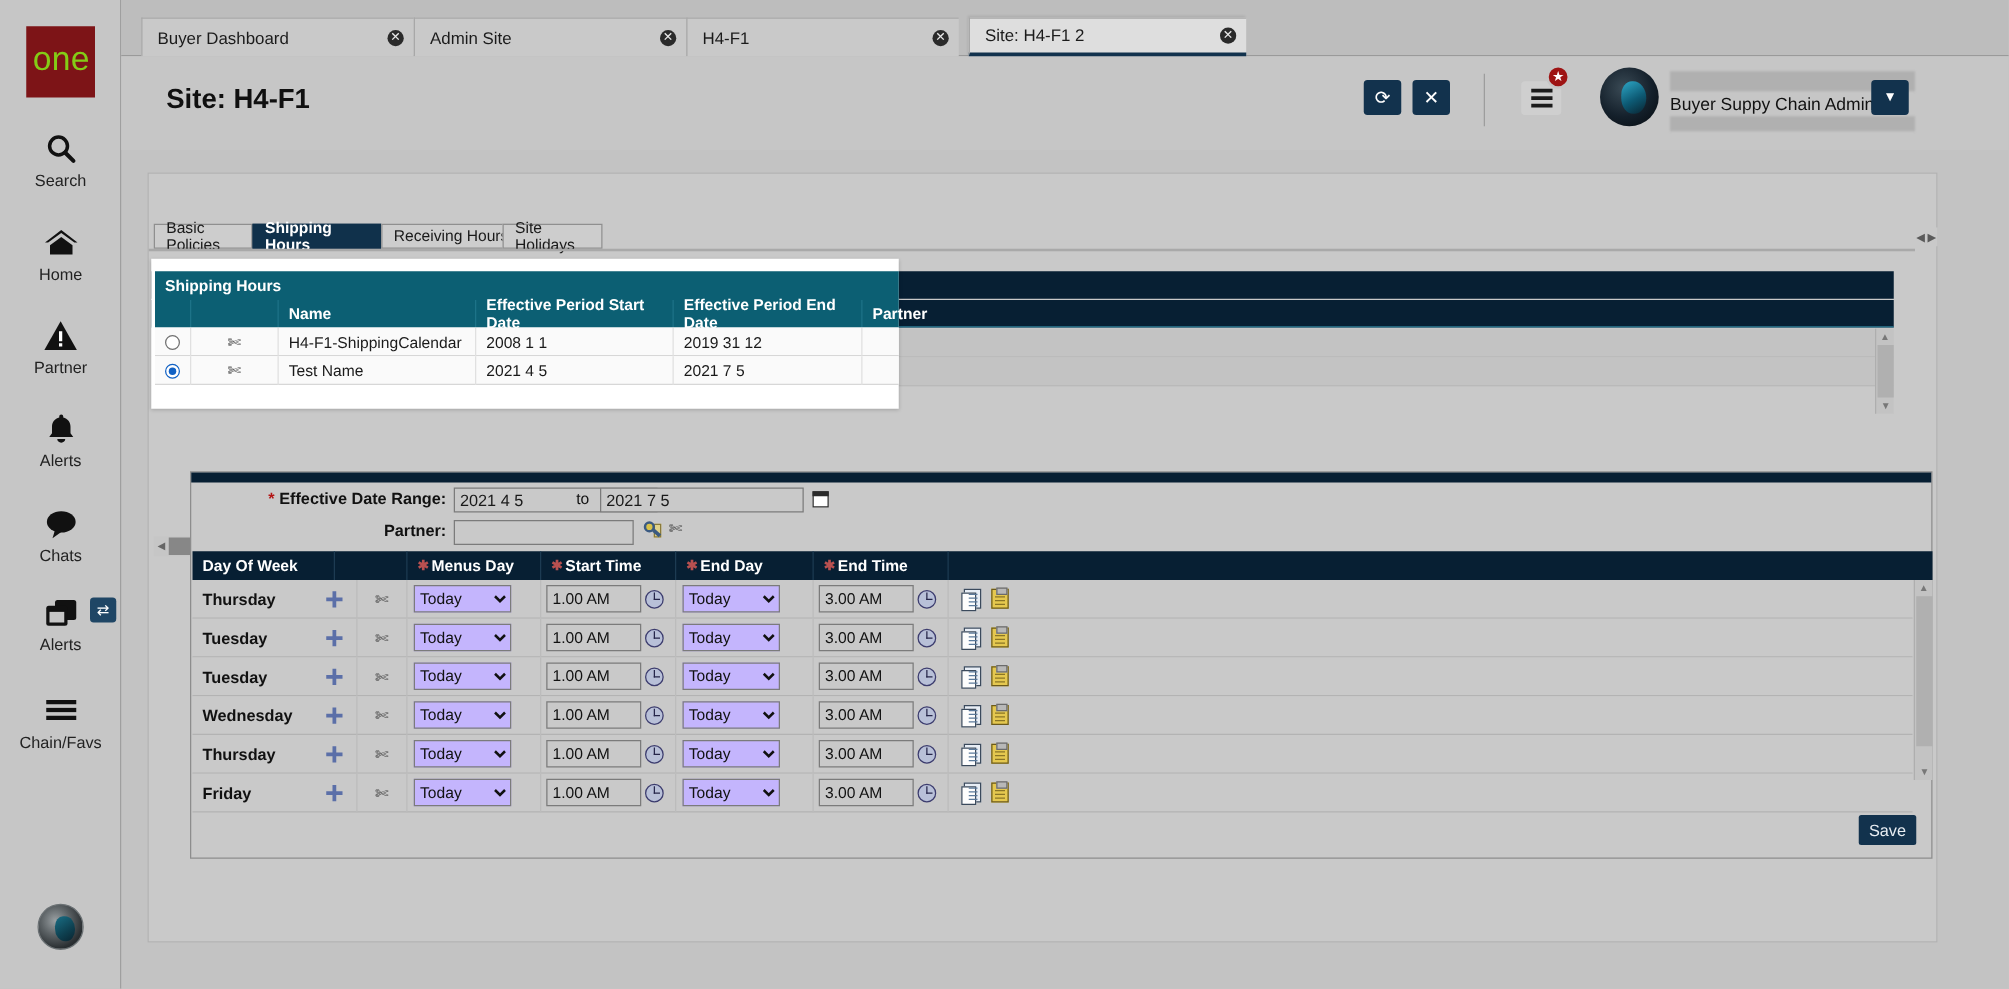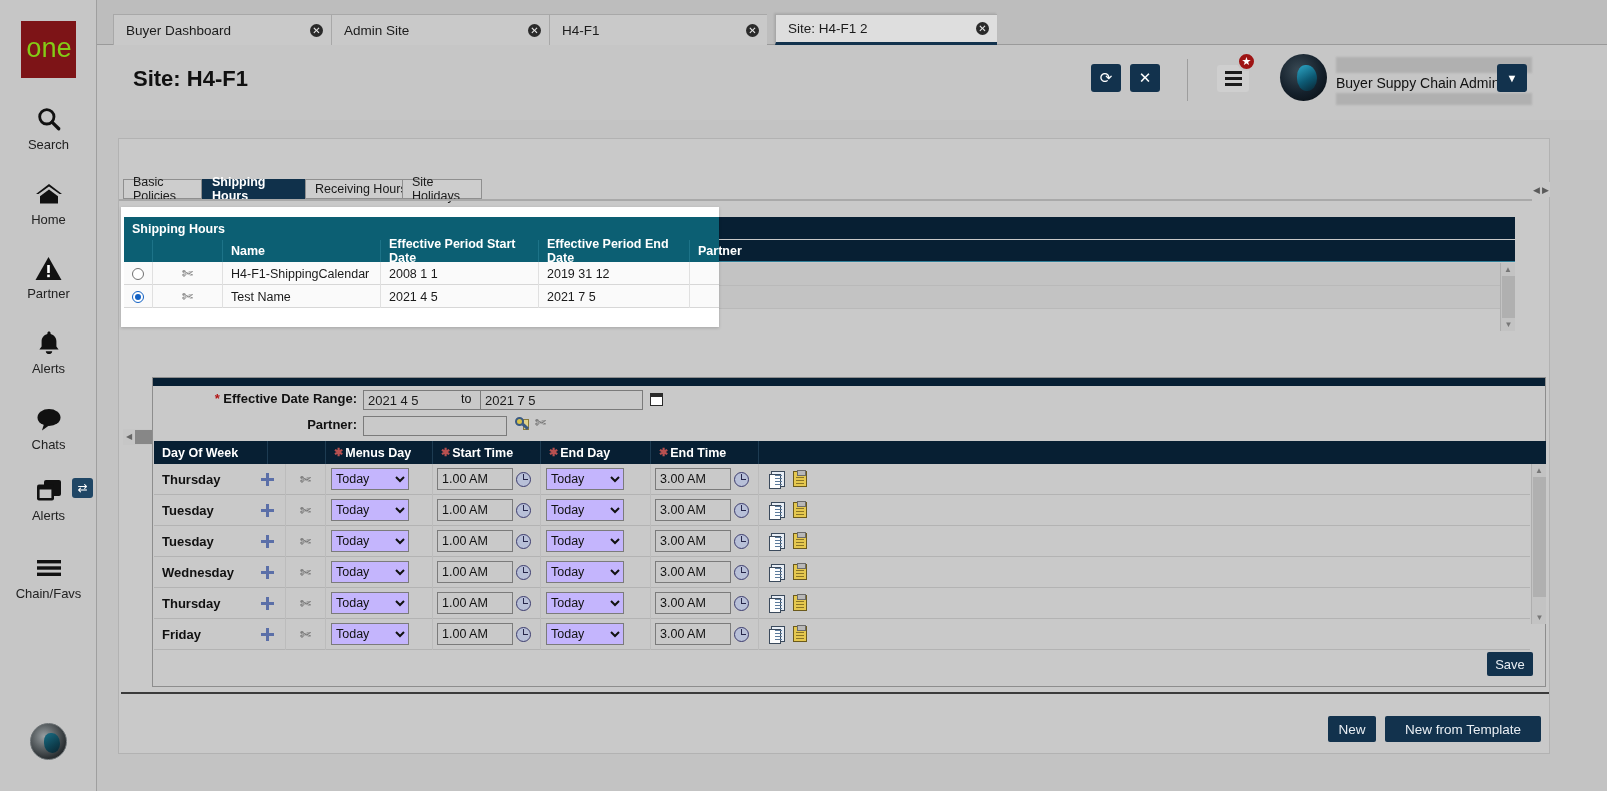--- a/index.html
+++ b/index.html
@@ -875,17 +875,13 @@
 
     <div id="day-vscroll">
       <div class="arrow">▲</div>
       <div class="thumb"></div>
       <div class="arrow" style="position:absolute;left:0;bottom:0;width:15px">▼</div>
     </div>
 
     <button id="save-btn">Save</button>
   </div>
 
-  <div id="footer">
-    <button class="fbtn" style="right:173px;width:48px">New</button>
-    <button class="fbtn" style="right:8px;width:156px">New from Template</button>
-  </div>
 </div>
 
 </body></html>

